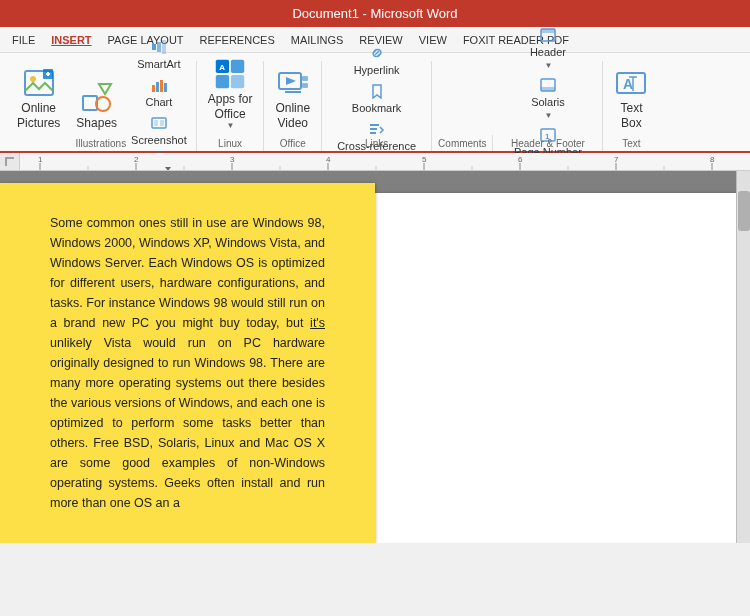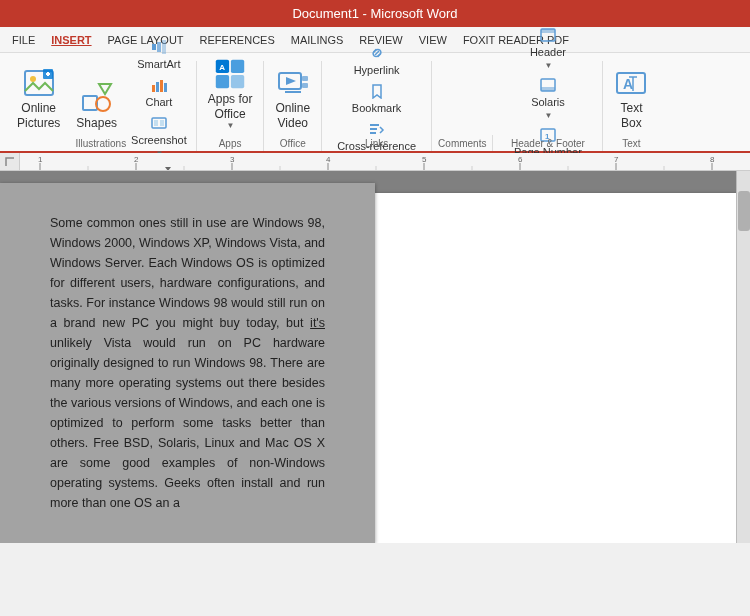--- a/index.html
+++ b/index.html
@@ -154,21 +154,21 @@
     .ruler-h {
       flex: 1;
       height: 18px;
       background: #f5f5f5;
       position: relative;
       overflow: hidden;
     }
 
     
     .page {
-      background: #a3a3a3;
+      background: #fde047;
       width: 680px;
       min-height: 300px;
       box-shadow: 0 1px 4px rgba(0,0,0,0.4);
       padding: 30px 50px;
       font-size: 12.5px;
       line-height: 1.6;
       color: #222;
       position: relative;
     }
     .page p { text-align: justify; }
@@ -304,21 +304,21 @@
             <rect x="19" y="2" width="15" height="15" rx="2" fill="#0078d4" opacity="0.7"></rect>
             <rect x="2" y="19" width="15" height="15" rx="2" fill="#0078d4" opacity="0.7"></rect>
             <rect x="19" y="19" width="15" height="15" rx="2" fill="#0078d4" opacity="0.4"></rect>
             <text x="6" y="14" fill="white" font-size="9" font-weight="bold">A</text>
           </svg>
         </div>
         <div class="btn-label">Apps for<br>Office</div>
         <span class="dd-arrow">▼</span>
       </div>
     </div>
-    <div class="ribbon-group-label">Apps</div>
+    <div class="ribbon-group-label">Linux</div>
   </div>
 
   <div class="ribbon-group" style="min-width:56px;">
     <div class="ribbon-group-items">
       <div class="ribbon-btn-large">
         <div class="icon-area">
           <svg width="32" height="32" viewBox="0 0 32 32">
             <rect x="2" y="6" width="22" height="16" rx="2" fill="none" stroke="#5b9bd5" stroke-width="2"></rect>
             <polygon points="9,10 9,18 19,14" fill="#5b9bd5"></polygon>
             <rect x="25" y="9" width="6" height="5" rx="1" fill="#5b9bd5" opacity="0.7"></rect>

